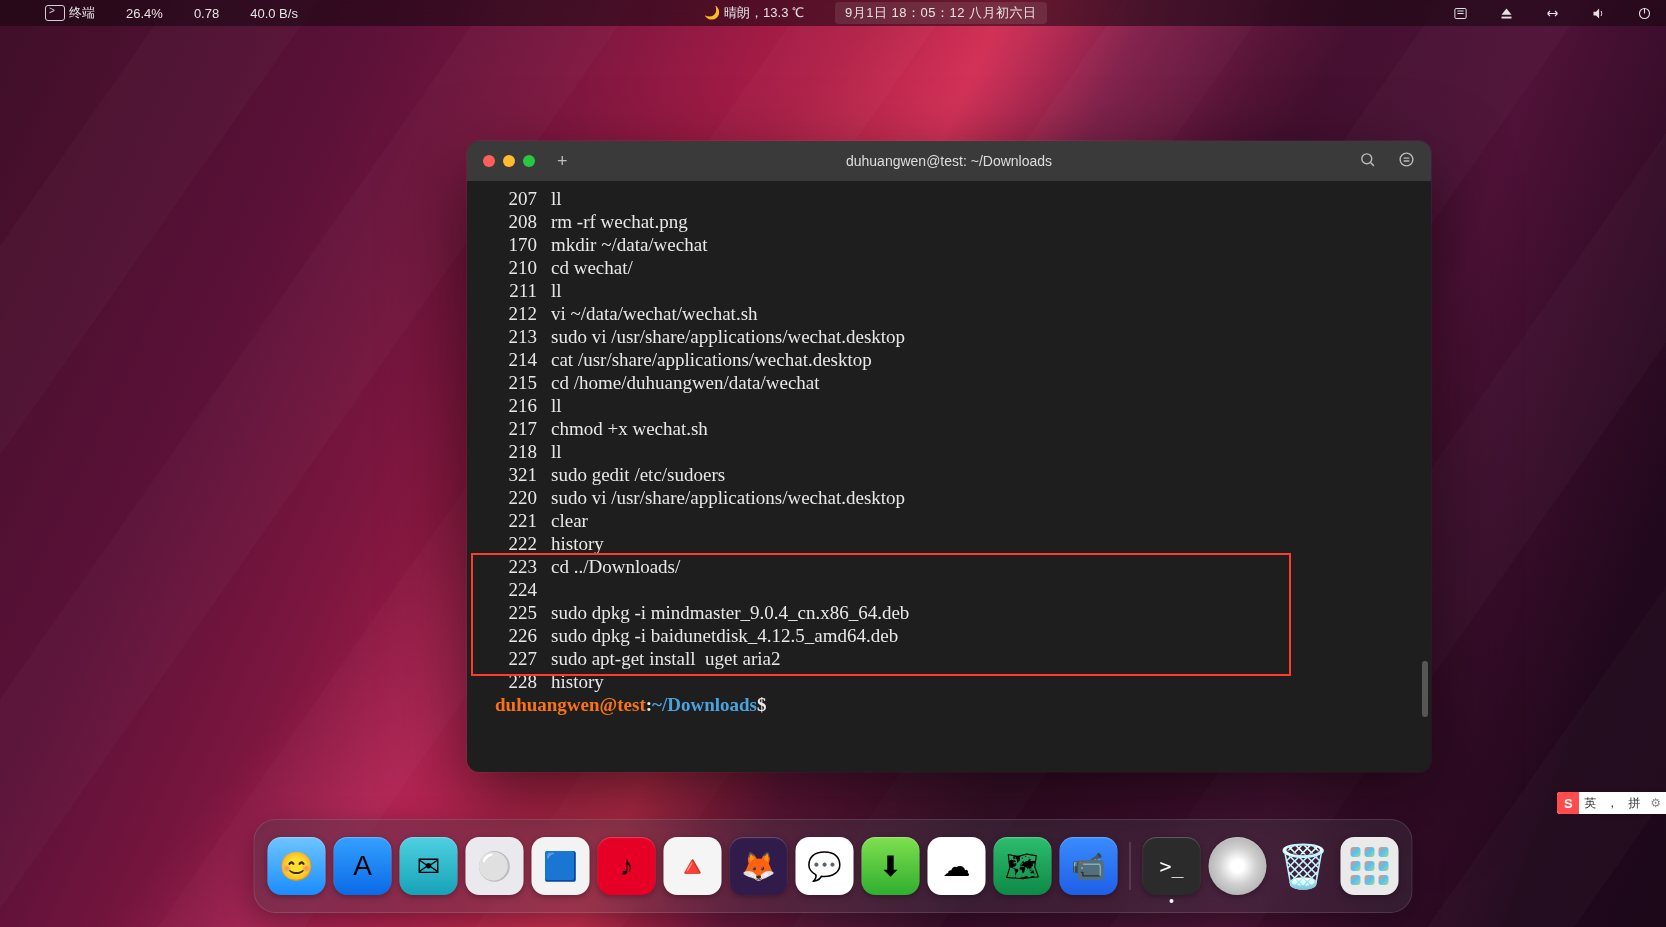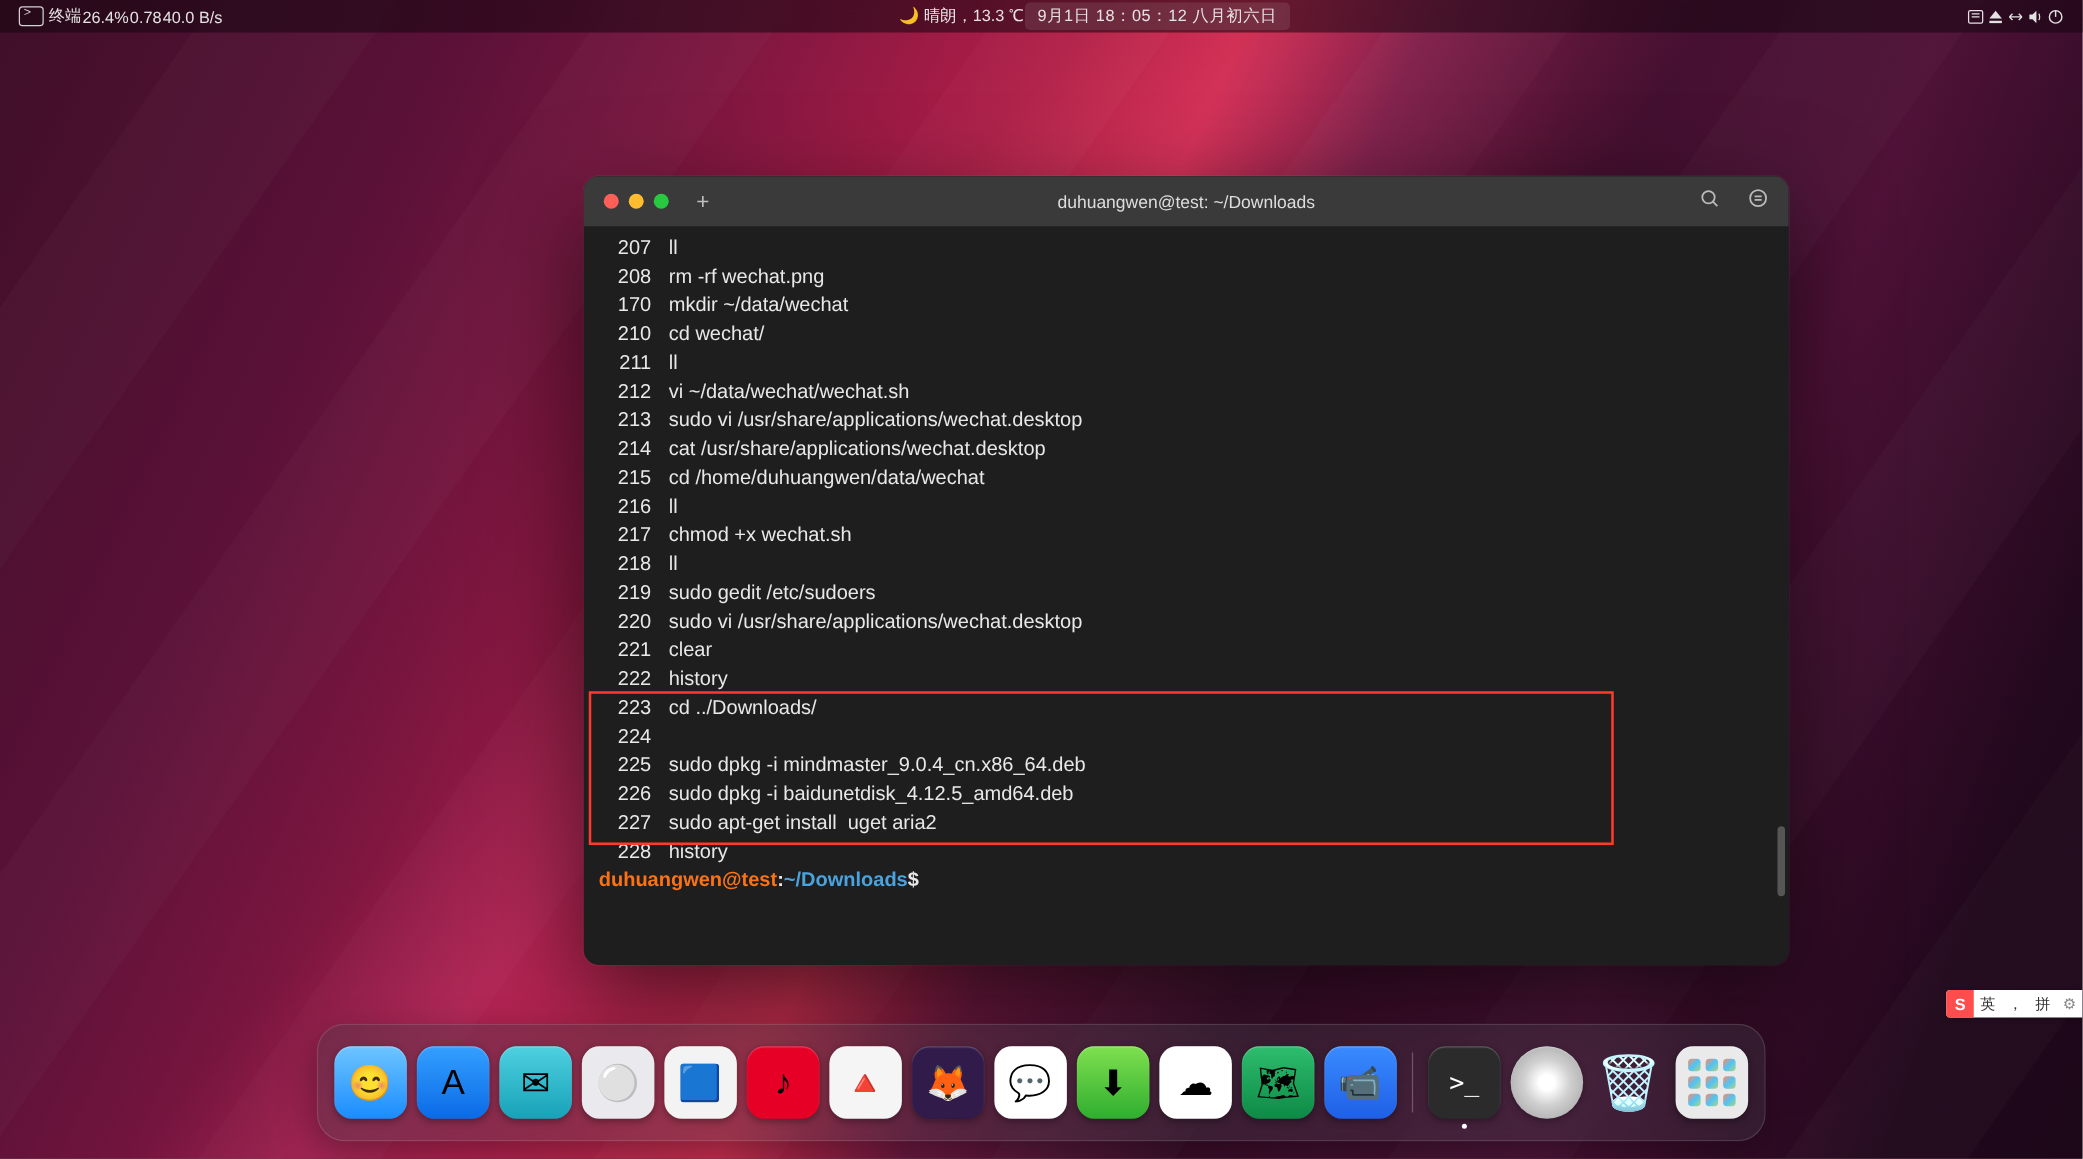--- a/index.html
+++ b/index.html
@@ -6,42 +6,42 @@
 body{width:1666px;height:927px;background:#2c0a1e;font-family:-apple-system,BlinkMacSystemFont,"Helvetica Neue",Arial,sans-serif;position:relative}
 .wallpaper{position:absolute;inset:0;background:
  linear-gradient(115deg,#3f0f28 0%,#5b1138 18%,#7a163f 28%,#a51c46 38%,#c92a4a 48%,#6d1940 55%,#3c0e2b 65%,#2a0a22 78%,#1c0719 100%);
  overflow:hidden}
 .wallpaper::before{content:"";position:absolute;inset:-20%;background:
  repeating-linear-gradient(125deg,rgba(255,255,255,0.02) 0 120px,transparent 120px 260px),
  linear-gradient(130deg,transparent 40%,rgba(200,40,80,.25) 45%,transparent 55%),
  linear-gradient(110deg,transparent 60%,rgba(90,15,50,.45) 70%,transparent 80%);
  mix-blend-mode:screen}
 
-.menubar{position:absolute;top:0;left:0;right:0;height:26px;background:rgba(20,5,15,.55);backdrop-filter:blur(12px);display:flex;align-items:center;color:#eee;font-size:13px;padding:0 14px;gap:1px;z-index:10}
+.menubar{position:absolute;top:0;left:0;right:0;height:26px;background:rgba(20,5,15,.55);backdrop-filter:blur(12px);display:flex;align-items:center;color:#eee;font-size:13px;padding:0 14px;gap:31px;z-index:10}
 .menubar .spacer{flex:1}
 .menubar .apple{font-size:15px}
 .menubar .item{opacity:.95;white-space:nowrap}
 .menubar .clock{background:rgba(255,255,255,.10);padding:2px 10px;border-radius:4px;letter-spacing:.5px}
 .menubar svg{width:15px;height:15px;display:block}
 .menubar .iconwrap{display:flex;align-items:center}
 .term-icon{width:18px;height:14px;border:1.2px solid #ddd;border-radius:3px;position:relative;display:inline-block;vertical-align:middle;margin-right:4px}
 .term-icon::before{content:">";position:absolute;left:3px;top:-1px;font-size:10px;color:#ddd}
 
 .window{position:absolute;left:467px;top:141px;width:964px;height:631px;background:#1e1e1e;border-radius:12px;box-shadow:0 30px 80px rgba(0,0,0,.6),0 0 0 1px rgba(255,255,255,.05);overflow:hidden;display:flex;flex-direction:column}
 .titlebar{height:40px;background:#3a3a3a;display:flex;align-items:center;padding:0 16px;position:relative;flex-shrink:0}
 .traffic{display:flex;gap:8px}
 .traffic span{width:12px;height:12px;border-radius:50%}
 .traffic .r{background:#ff5f57}
 .traffic .y{background:#febc2e}
 .traffic .g{background:#28c840}
 .newtab{margin-left:22px;color:#bdbdbd;font-size:18px;line-height:1}
 .wtitle{position:absolute;left:50%;transform:translateX(-50%);color:#ddd;font-size:14px}
 .wactions{margin-left:auto;display:flex;gap:22px;color:#bbb}
 .wactions svg{width:17px;height:17px}
-.termbody{flex:1;padding:6px 12px 10px 12px;font-family:Liberation Sans, sans-serif;font-size:16px;line-height:23px;color:#e8e8e8;overflow:hidden;position:relative}
+.termbody{flex:1;padding:6px 12px 10px 28px;font-family:Liberation Serif, serif;font-size:19px;line-height:23px;color:#e8e8e8;overflow:hidden;position:relative}
 .histline{display:flex}
 .ln{width:42px;flex-shrink:0;text-align:right;padding-right:14px;color:#e8e8e8}
 .cmd{white-space:pre}
 .hlbox{position:absolute;border:2px solid #ff3b30;pointer-events:none}
 .prompt{color:#e8e8e8}
 .prompt .user{color:#f97316;font-weight:bold}
 .prompt .path{color:#4aa3df;font-weight:bold}
 .prompt .sep{color:#e8e8e8;font-weight:bold}
 .scrollbar{position:absolute;right:3px;top:480px;width:6px;height:56px;background:rgba(255,255,255,.25);border-radius:3px}
 
@@ -172,21 +172,21 @@
       </div>
       <div class="histline">
         <span class="ln">217</span>
         <span class="cmd">chmod +x wechat.sh</span>
       </div>
       <div class="histline">
         <span class="ln">218</span>
         <span class="cmd">ll</span>
       </div>
       <div class="histline">
-        <span class="ln">219</span>
+        <span class="ln">321</span>
         <span class="cmd">sudo gedit /etc/sudoers</span>
       </div>
       <div class="histline">
         <span class="ln">220</span>
         <span class="cmd">sudo vi /usr/share/applications/wechat.desktop</span>
       </div>
       <div class="histline">
         <span class="ln">221</span>
         <span class="cmd">clear</span>
       </div>

